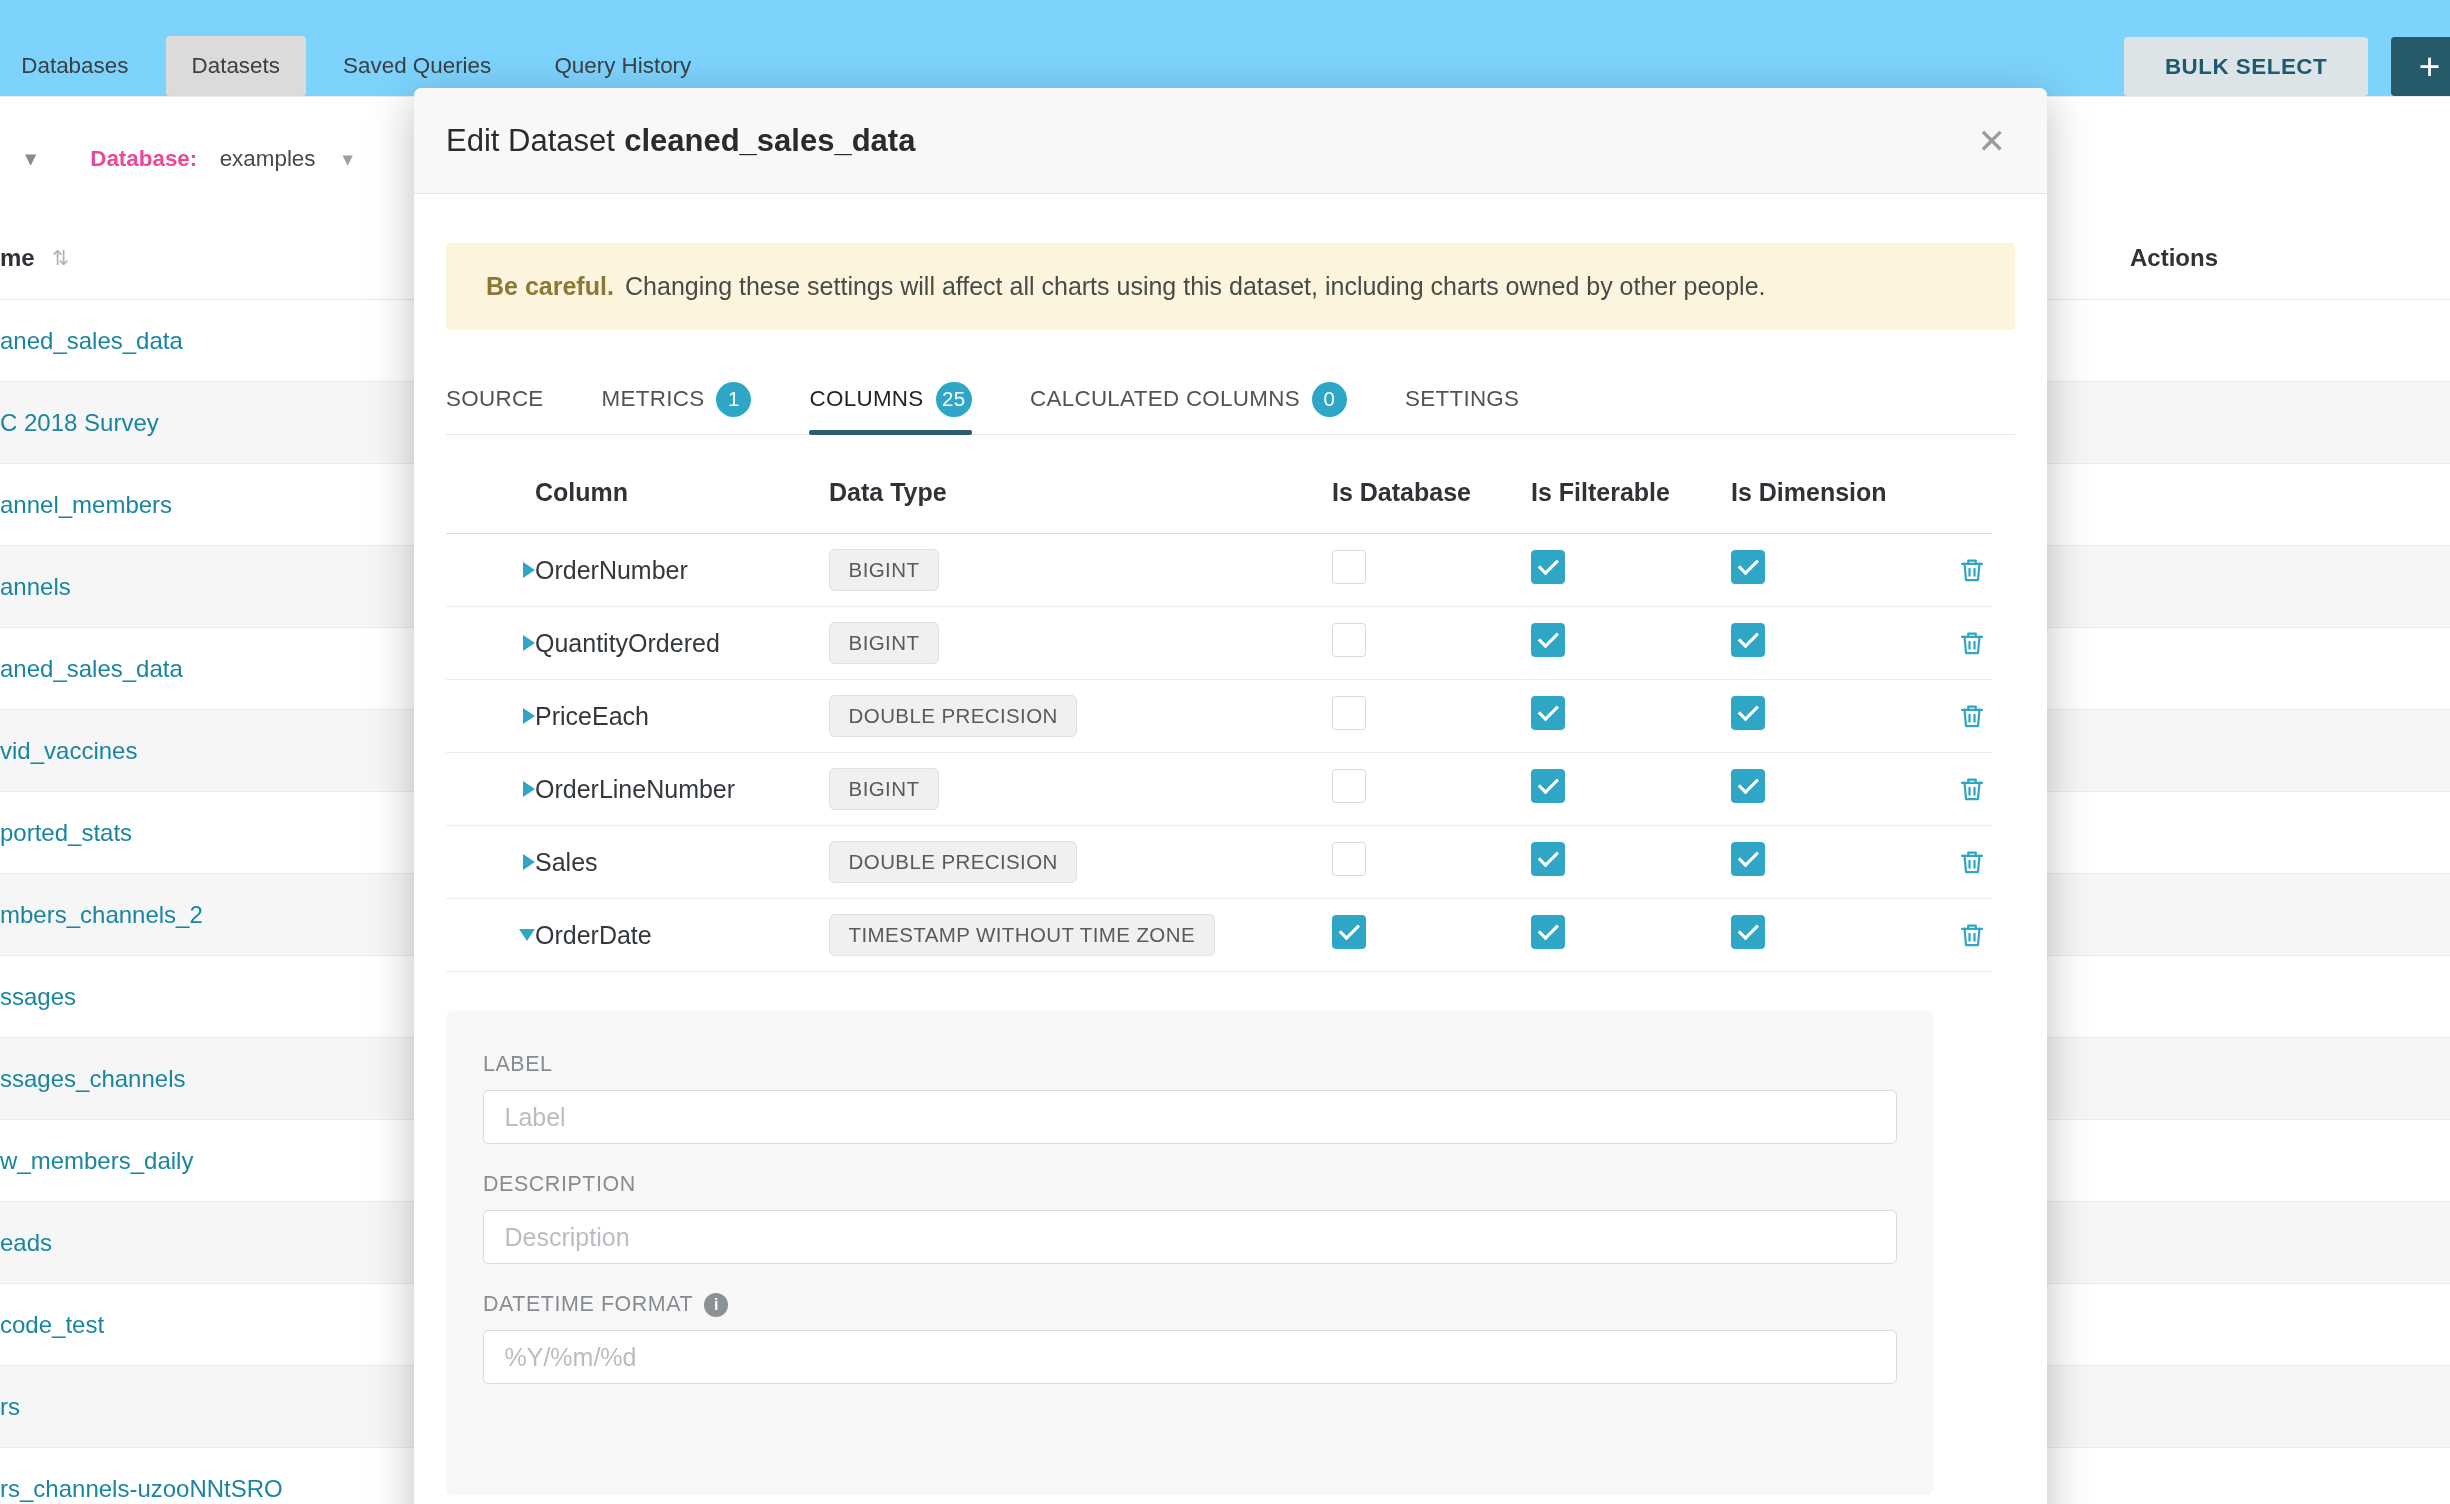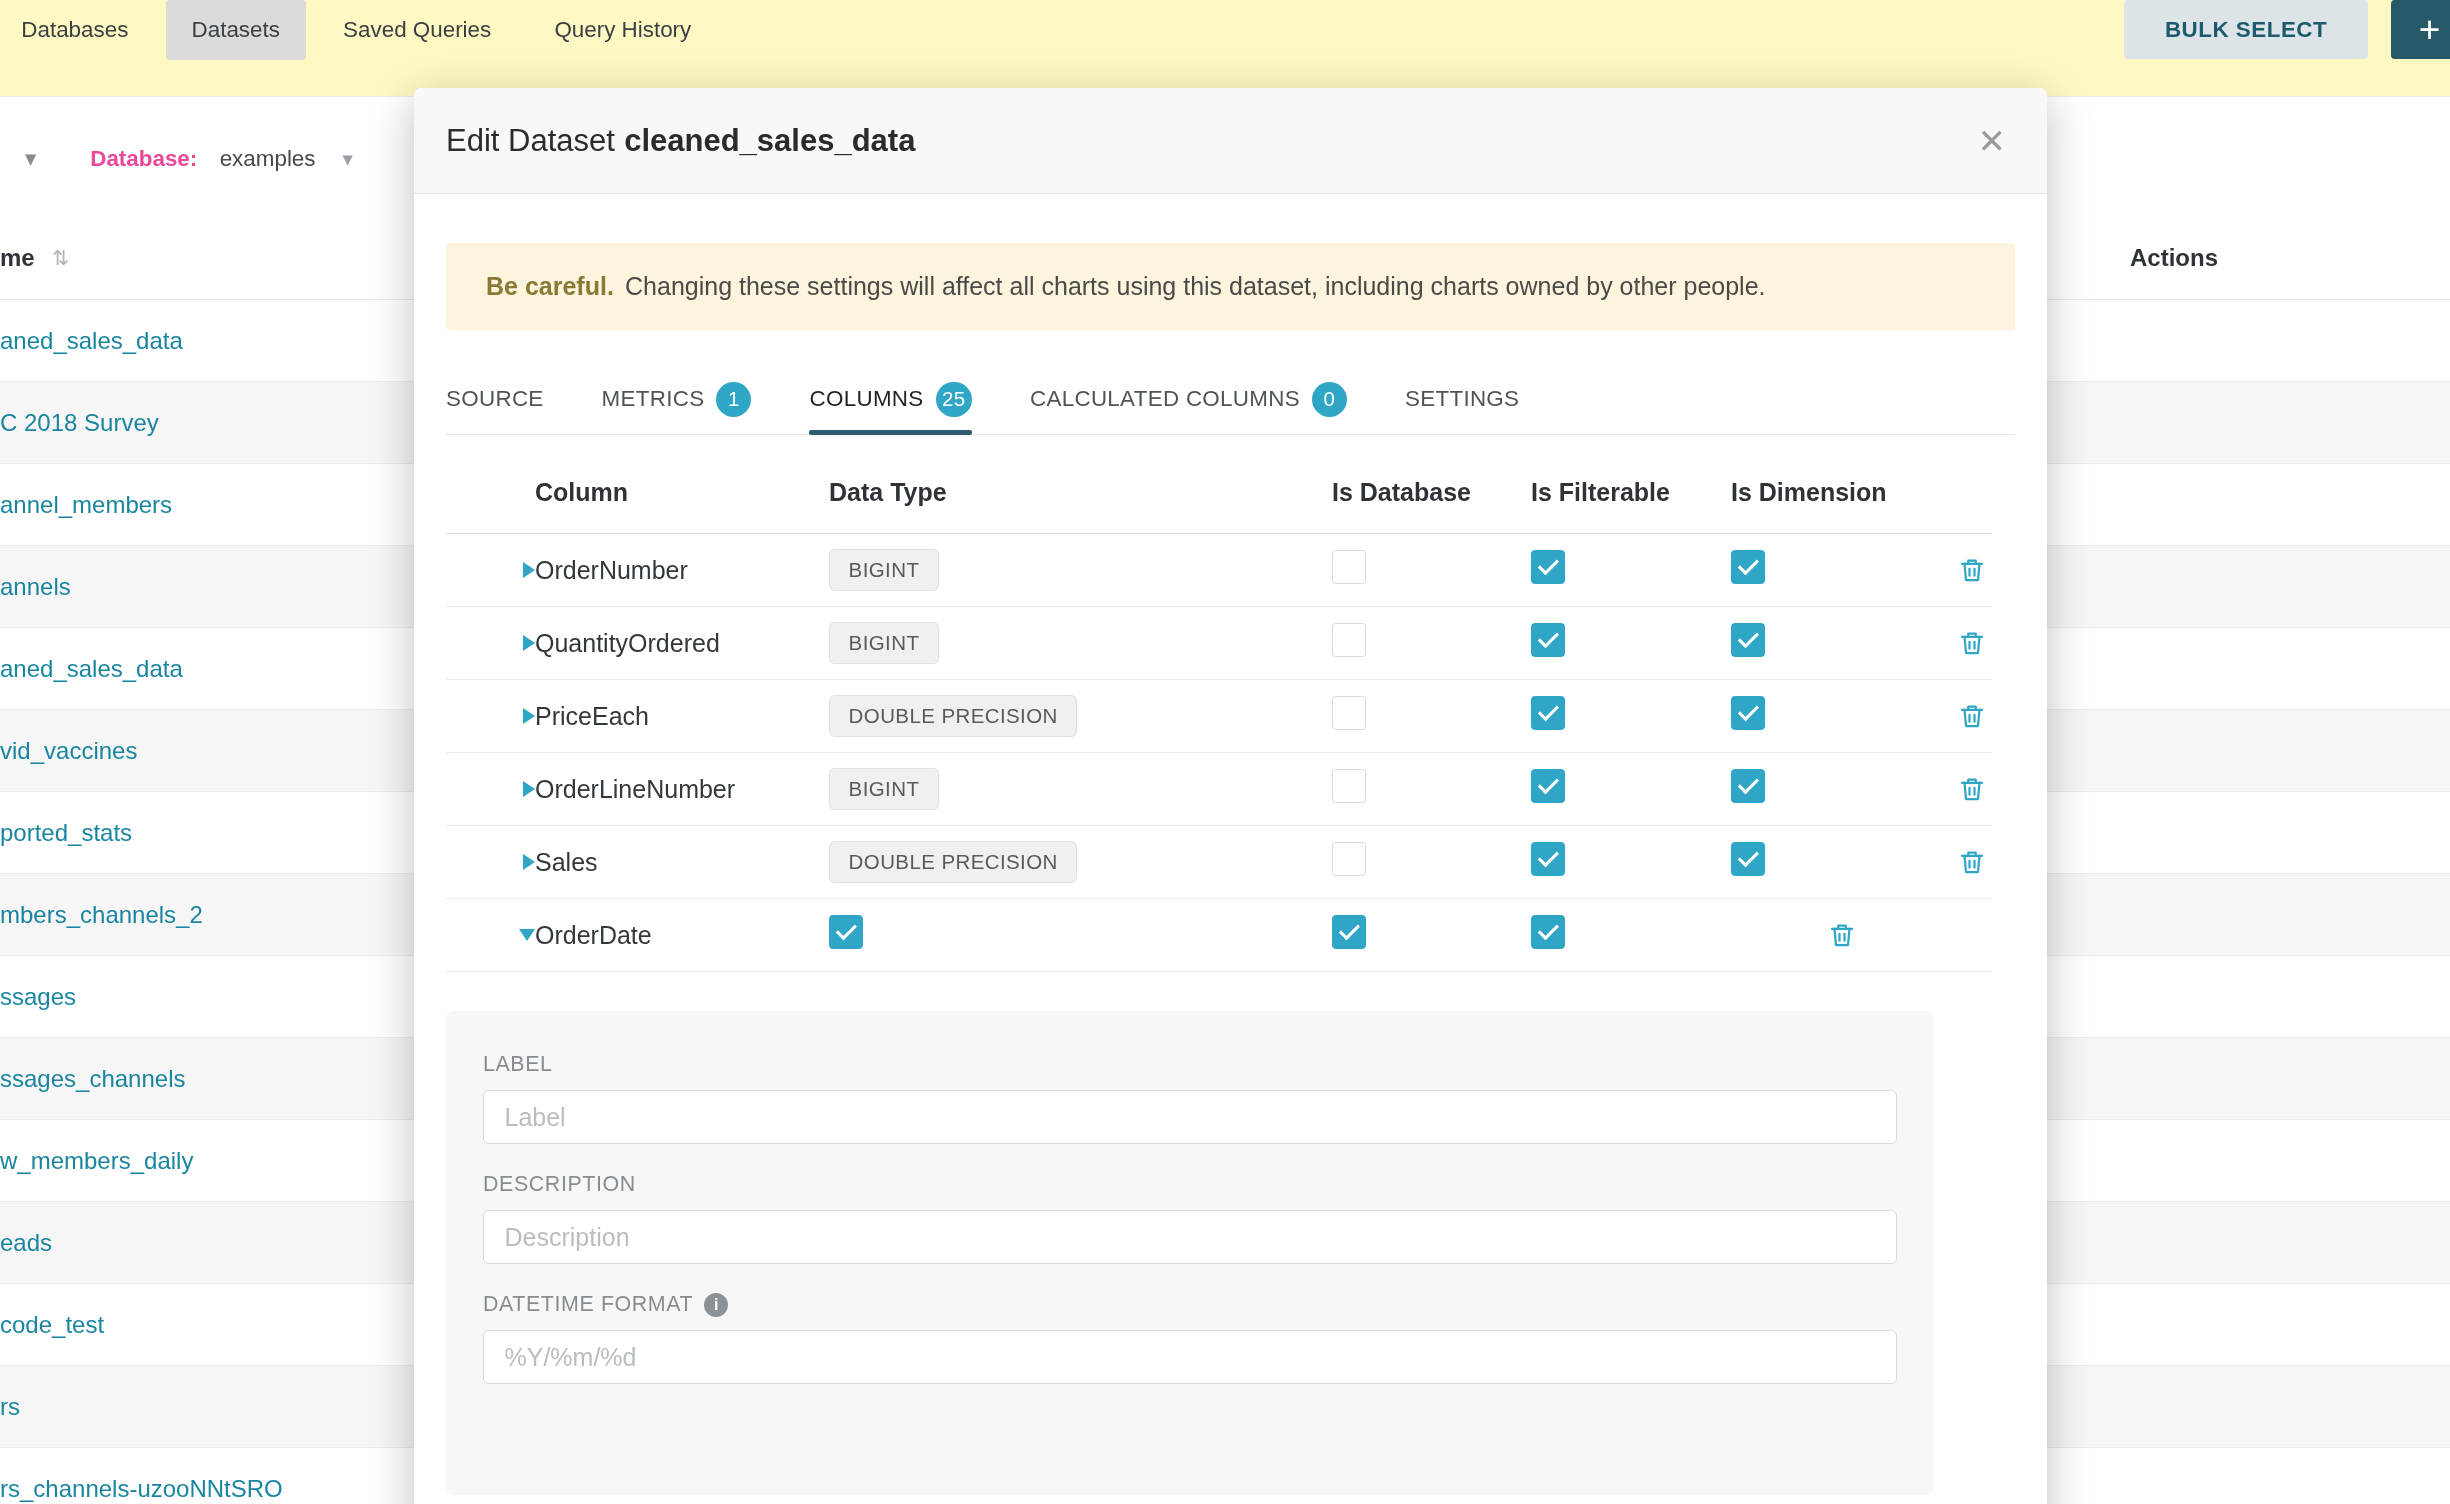--- a/index.html
+++ b/index.html
@@ -5,22 +5,22 @@
   * { margin:0; padding:0; box-sizing:border-box; }
   html,body { width:2450px; height:1505px; }
   body {
     font-family:"Liberation Sans", sans-serif;
     background:#ffffff; overflow:hidden; position:relative; color:#33383d;
   }
 
   
   .topnav {
     position:absolute; top:0; left:0; width:2450px; height:97px;
-    background:#fef9c3; border-bottom:0.9px solid #ececec;
-    display:flex; align-items:flex-start; justify-content:space-between;
+    background:#7dd3fc; border-bottom:0.9px solid #ececec;
+    display:flex; align-items:flex-end; justify-content:space-between;
     padding-left:0; z-index:2;
   }
   .nav-items { display:flex; align-items:center; gap:11.2px; margin-left:-4.7px; }
   .nav-item { font-size:22.4px; color:#3a3f44; padding:17px 26px; border-radius:3.7px; cursor:pointer; white-space:nowrap; }
   .nav-item.active { background:#dbdbdb; }
   .nav-right { display:flex; align-items:center; margin-right:-18.6px; }
   .bulk-select {
     height:59px; padding:0 41px; background:var(--bulk-bg); color:var(--bulk-text);
     font-weight:bold; font-size:22.4px; border:none; border-radius:3.7px; letter-spacing:0.5px;
     font-family:inherit; cursor:pointer;
@@ -317,20 +317,21 @@
                   <path d="M10 11v5.5M14 11v5.5"></path>
                 </svg>
               </button>
             </div>
           </div>
           <div class="col-row">
             <div class="caret-cell">
               <span class="caret-down"></span>
             </div>
             <div>OrderDate</div>
+            <div><span class="type-pill">TIMESTAMP WITHOUT TIME ZONE</span></div>
             <div><span class="checkbox checked"></span></div>
             <div><span class="checkbox checked"></span></div>
             <div><span class="checkbox checked"></span></div>
             <div class="trash-cell">
               <button class="trash-btn">
                 <svg viewBox="0 0 24 24" width="30" height="30" fill="none" stroke="currentColor" stroke-width="1.8" stroke-linecap="round" stroke-linejoin="round">
                   <path d="M4 7h16"></path>
                   <path d="M9 7V4.5h6V7"></path>
                   <path d="M6 7l1.2 13h9.6L18 7"></path>
                   <path d="M10 11v5.5M14 11v5.5"></path>

